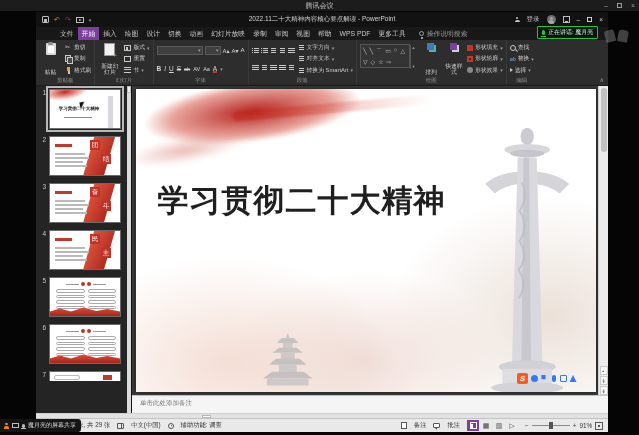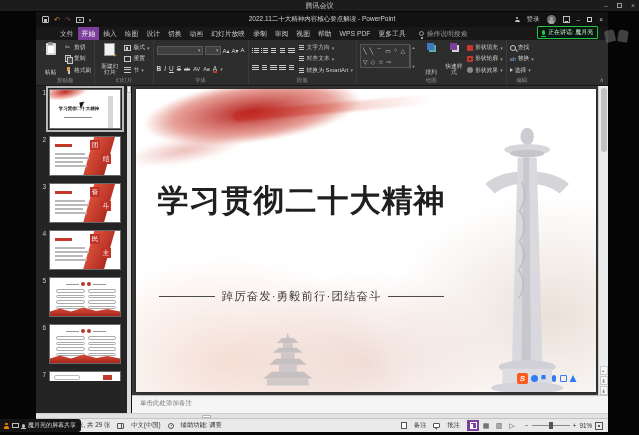--- a/index.html
+++ b/index.html
@@ -577,21 +577,20 @@
               <rect x="30" y="12" width="10" height="6" fill="#aab0b8"></rect>
               <path d="M20,22 L50,22 L44,17 L26,17 Z" fill="#9aa0a8"></path>
               <rect x="28" y="22" width="14" height="7" fill="#aab0b8"></rect>
               <path d="M16,34 L54,34 L47,28 L23,28 Z" fill="#9aa0a8"></path>
               <rect x="26" y="34" width="18" height="8" fill="#aab0b8"></rect>
               <path d="M10,48 L60,48 L51,41 L19,41 Z" fill="#9aa0a8"></path>
               <rect x="14" y="48" width="42" height="7" fill="#aab0b8"></rect>
             </svg>
 
             <div class="slide-title">学习贯彻二十大精神</div>
-            <div class="slide-sub">踔厉奋发·勇毅前行·团结奋斗</div>
 
             <div class="ime">
               <span class="ime-logo">S</span>
               <i class="ic1"></i>
               <i class="ic2"></i>
               <i class="ic3"></i>
               <i class="ic4"></i>
               <i class="ic5"></i>
               <i class="ic6"><b></b><b></b><b></b><b></b></i>
             </div>

